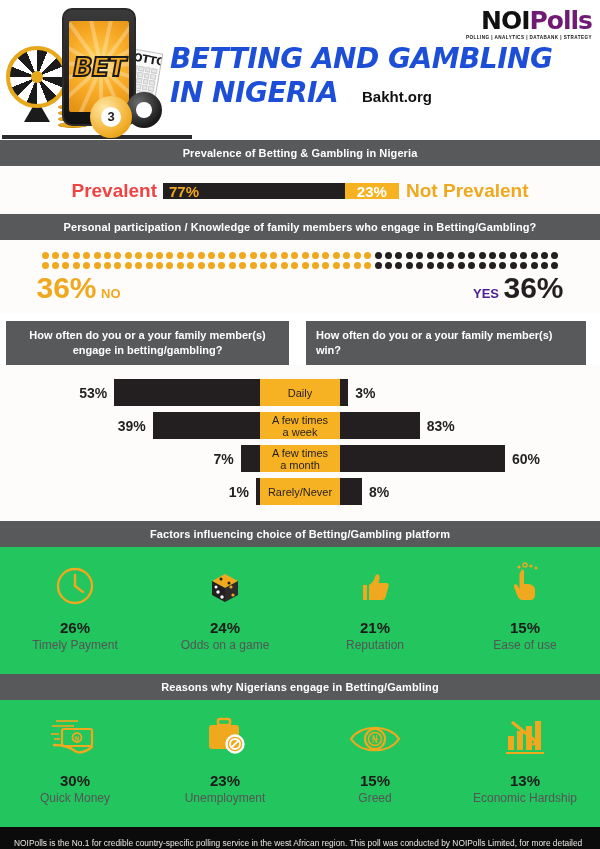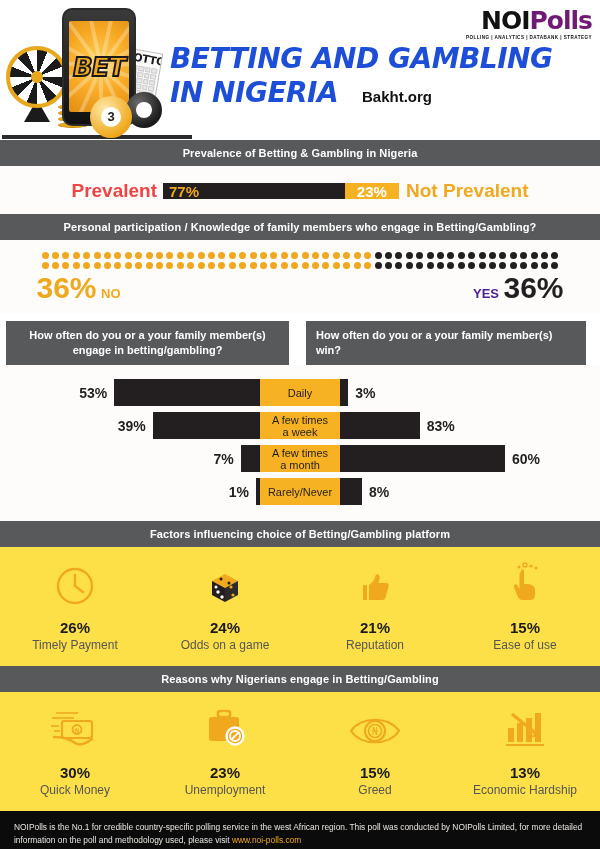--- a/index.html
+++ b/index.html
@@ -132,21 +132,21 @@
   .trow { display:flex; align-items:center; height: 27px; margin-bottom: 6px; }
   .tleft-lab, .tright-lab { font-weight: 700; font-size: 14px; color:#231f20; }
   .tleft-lab { text-align:right; padding-right: 7px; }
   .tright-lab { text-align:left; padding-left: 7px; }
   .tbar-left, .tbar-right { height: 27px; background:#231f20; }
   .tcenter { height: 27px; background:#f7b223; display:flex; align-items:center;
     justify-content:center; color:#231f20; font-weight:400; font-size: 11px; line-height: 12px;
     text-align:center; }
 
   
-  .icon-grid { display:flex; background:#fde047; padding: 14px 0 14px; }
+  .icon-grid { display:flex; background:#22c55e; padding: 14px 0 22px; }
   .icon-cell { flex:1; text-align:center; }
   .icon-box { height: 46px; display:flex; align-items:flex-end; justify-content:center; }
   .icon-pct { font-weight:700; font-size:15px; color:#1b1b1b; margin-top: 12px; }
   .icon-lab { font-size: 12px; color:#555; margin-top: 2px; }
 
   
   .footer { background:#0b0b0b; color:#e9e6e0; padding: 10px 14px 8px; height: 64px; }
   .footer-text { font-size: 8.4px; line-height: 12.6px; }
   .footer-link { color:#f0a81e; }
 </style>

